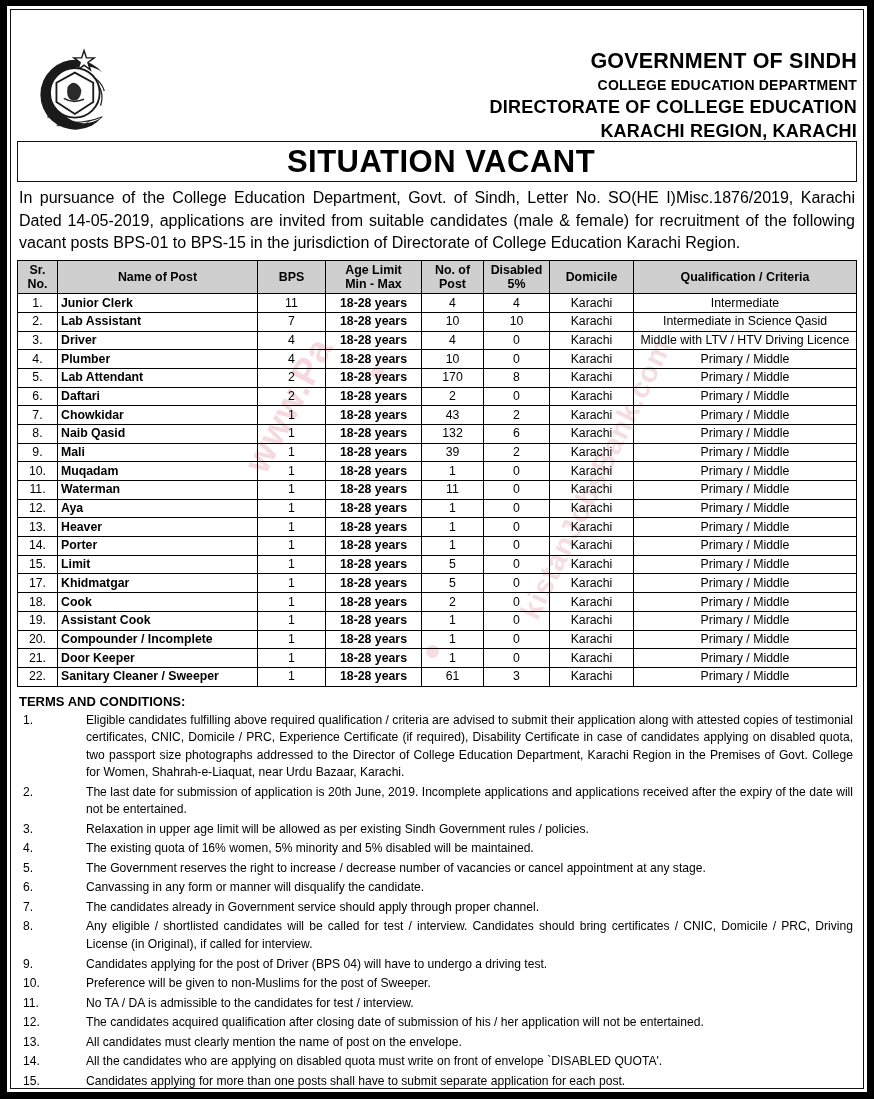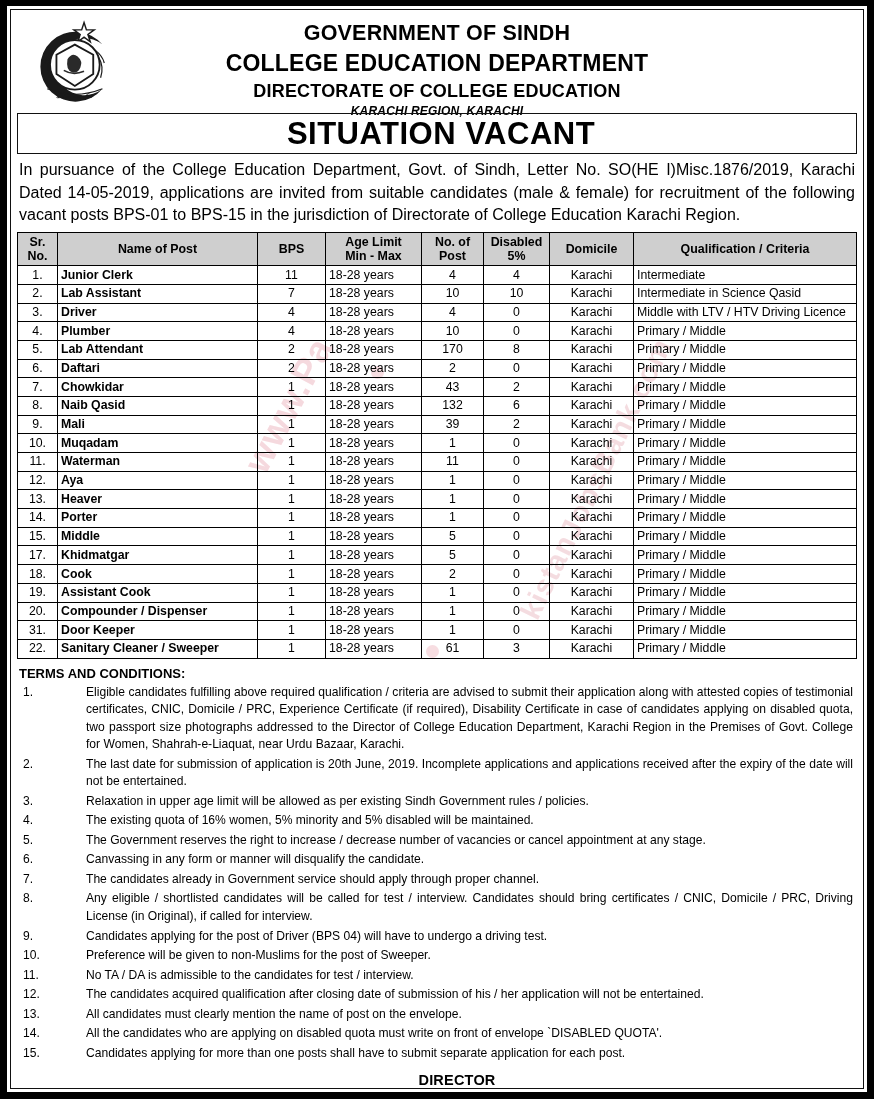--- a/index.html
+++ b/index.html
@@ -78,32 +78,33 @@
     height: 98px;
     border-bottom: none;
     z-index: 10;
   }
   .emblem {
     position: absolute;
     left: 10px; top: 3px;
     width: 92px; height: 92px;
   }
   .org-titles {
-    text-align: center;
+    text-align: right;
     padding-top: 5px;
+    margin-top: 28px;
   }
   .org-titles div {
     font-weight: bold;
     letter-spacing: .2px;
     line-height: 1.34;
   }
   .org-l1 { font-size: 21.5px; }
-  .org-l2 { font-size: 23px; }
+  .org-l2 { font-size: 14px; }
   .org-l3 { font-size: 18px; }
-  .org-l4 { font-size: 12px; font-style: italic; }
+  .org-l4 { font-size: 18px; }
 
   .vacant-banner {
     border: 1px solid #111;
     height: 41px;
     display: flex;
     align-items: center;
     justify-content: center;
     margin: 1px 0 0 0;
     position: relative;
     z-index: 10;
@@ -147,25 +148,25 @@
     font-weight: bold;
     text-align: center;
     font-size: 12.4px;
     height: 33px;
     line-height: 1.17;
     padding: 1px 2px;
   }
   .c-sr   { width: 40px;  text-align: center; }
   .c-name { width: 200px; text-align: left; font-weight: bold; }
   .c-bps  { width: 68px;  text-align: center; }
-  .c-age  { width: 96px;  text-align: left; font-weight: normal; }
+  .c-age  { width: 96px;  text-align: center; font-weight: bold; }
   .c-no   { width: 62px;  text-align: center; }
   .c-dis  { width: 66px;  text-align: center; }
   .c-dom  { width: 84px;  text-align: center; font-weight: normal; }
-  .c-qual { width: auto;  text-align: left; }
+  .c-qual { width: auto;  text-align: center; }
 
   tbody tr td { background: transparent; }
 
   
   .terms-head {
     font-size: 13px;
     font-weight: bold;
     padding: 7px 0 3px 2px;
     position: relative;
     z-index: 10;
@@ -422,21 +423,21 @@
             <td class="c-name">Porter</td>
             <td class="c-bps">1</td>
             <td class="c-age">18-28 years</td>
             <td class="c-no">1</td>
             <td class="c-dis">0</td>
             <td class="c-dom">Karachi</td>
             <td class="c-qual">Primary / Middle</td>
           </tr>
           <tr>
             <td class="c-sr">15.</td>
-            <td class="c-name">Middle</td>
+            <td class="c-name">Limit</td>
             <td class="c-bps">1</td>
             <td class="c-age">18-28 years</td>
             <td class="c-no">5</td>
             <td class="c-dis">0</td>
             <td class="c-dom">Karachi</td>
             <td class="c-qual">Primary / Middle</td>
           </tr>
           <tr>
             <td class="c-sr">17.</td>
             <td class="c-name">Khidmatgar</td>
@@ -462,30 +463,30 @@
             <td class="c-name">Assistant Cook</td>
             <td class="c-bps">1</td>
             <td class="c-age">18-28 years</td>
             <td class="c-no">1</td>
             <td class="c-dis">0</td>
             <td class="c-dom">Karachi</td>
             <td class="c-qual">Primary / Middle</td>
           </tr>
           <tr>
             <td class="c-sr">20.</td>
-            <td class="c-name">Compounder / Dispenser</td>
-            <td class="c-bps">1</td>
-            <td class="c-age">18-28 years</td>
-            <td class="c-no">1</td>
-            <td class="c-dis">0</td>
-            <td class="c-dom">Karachi</td>
-            <td class="c-qual">Primary / Middle</td>
-          </tr>
-          <tr>
-            <td class="c-sr">31.</td>
+            <td class="c-name">Compounder / Incomplete</td>
+            <td class="c-bps">1</td>
+            <td class="c-age">18-28 years</td>
+            <td class="c-no">1</td>
+            <td class="c-dis">0</td>
+            <td class="c-dom">Karachi</td>
+            <td class="c-qual">Primary / Middle</td>
+          </tr>
+          <tr>
+            <td class="c-sr">21.</td>
             <td class="c-name">Door Keeper</td>
             <td class="c-bps">1</td>
             <td class="c-age">18-28 years</td>
             <td class="c-no">1</td>
             <td class="c-dis">0</td>
             <td class="c-dom">Karachi</td>
             <td class="c-qual">Primary / Middle</td>
           </tr>
           <tr>
             <td class="c-sr">22.</td>

